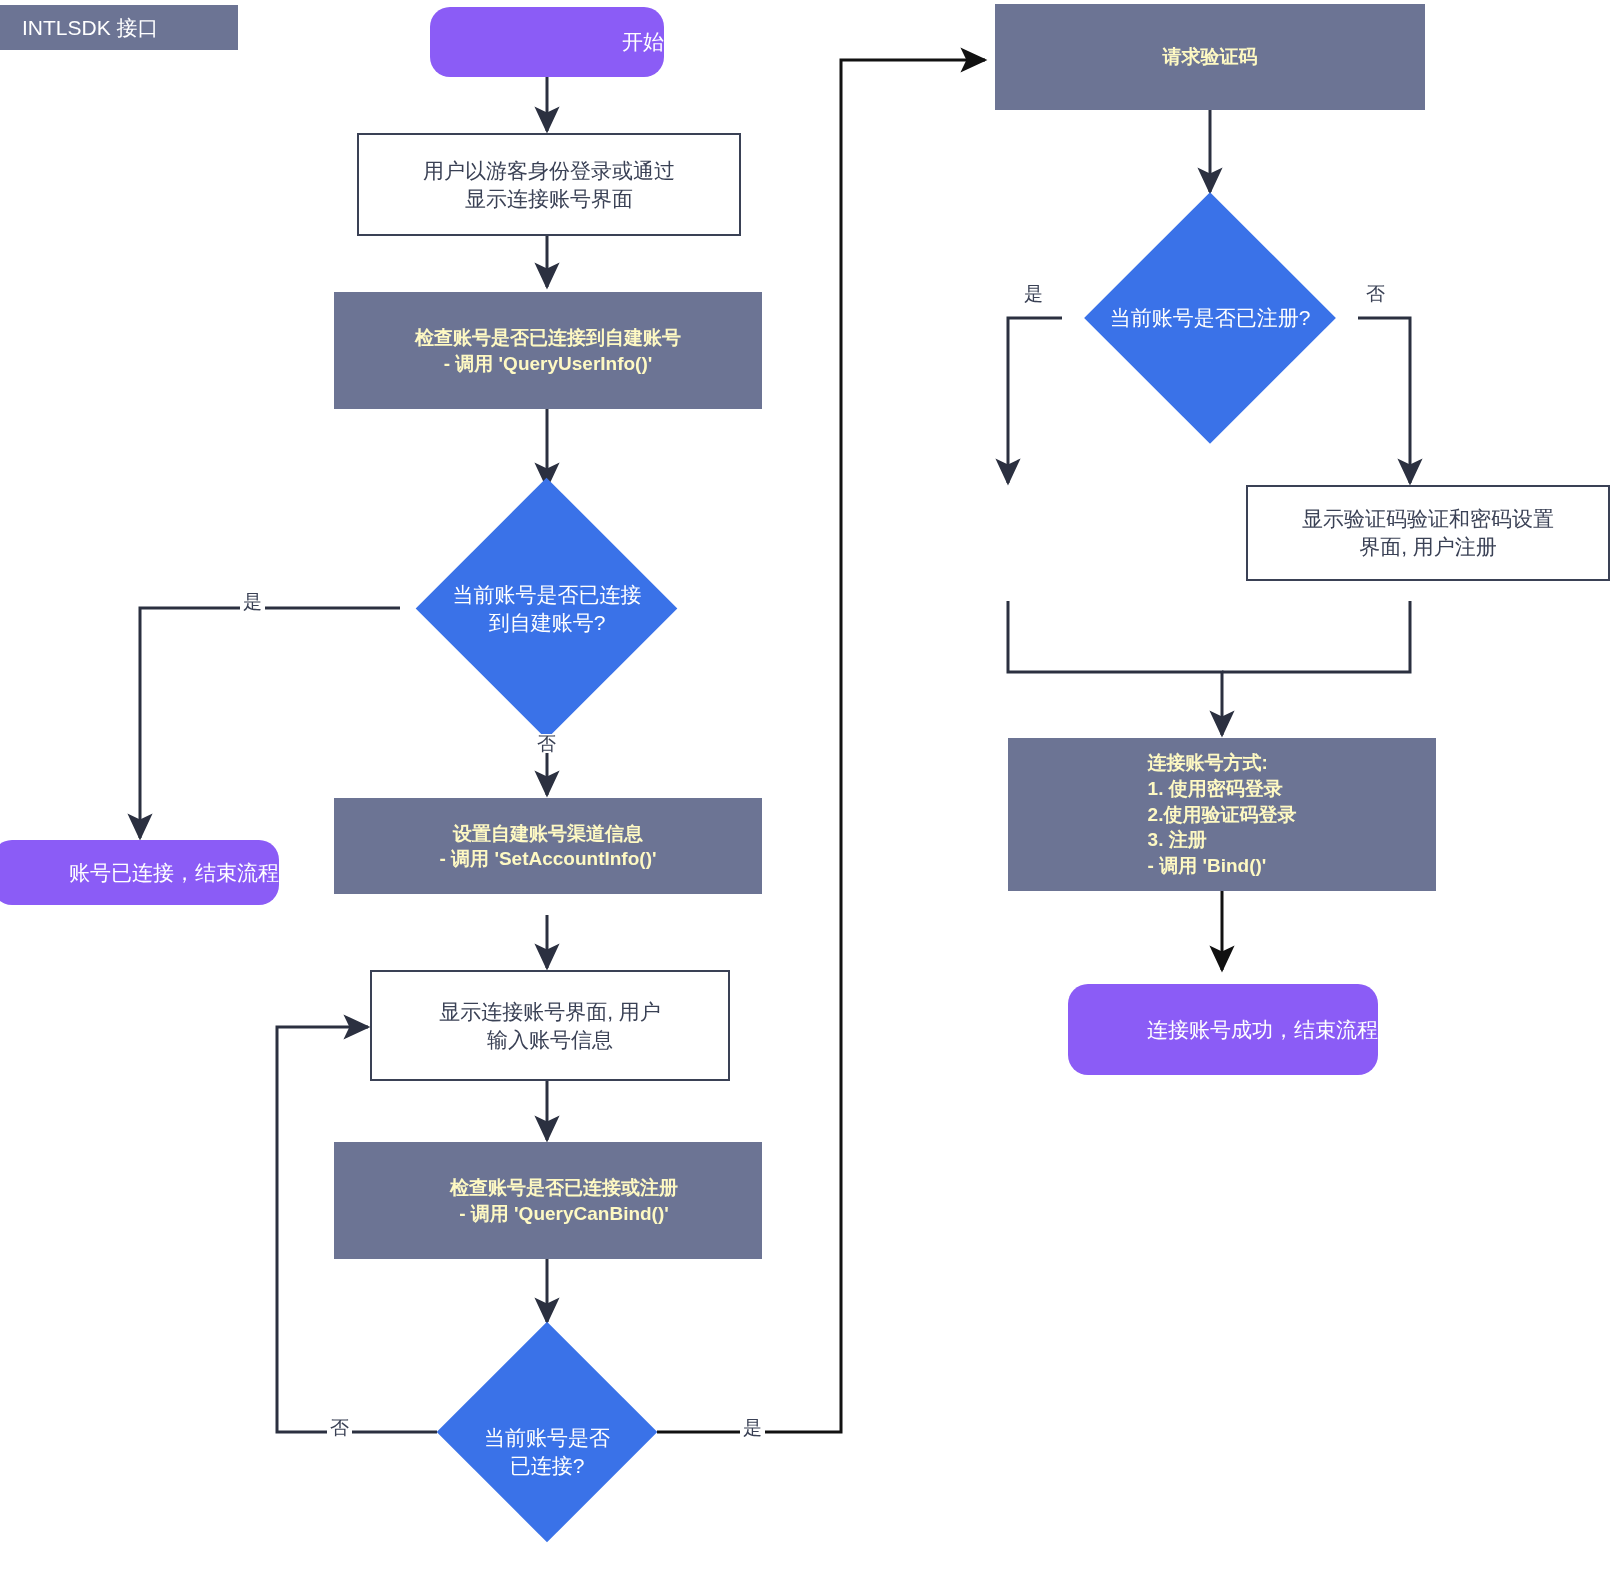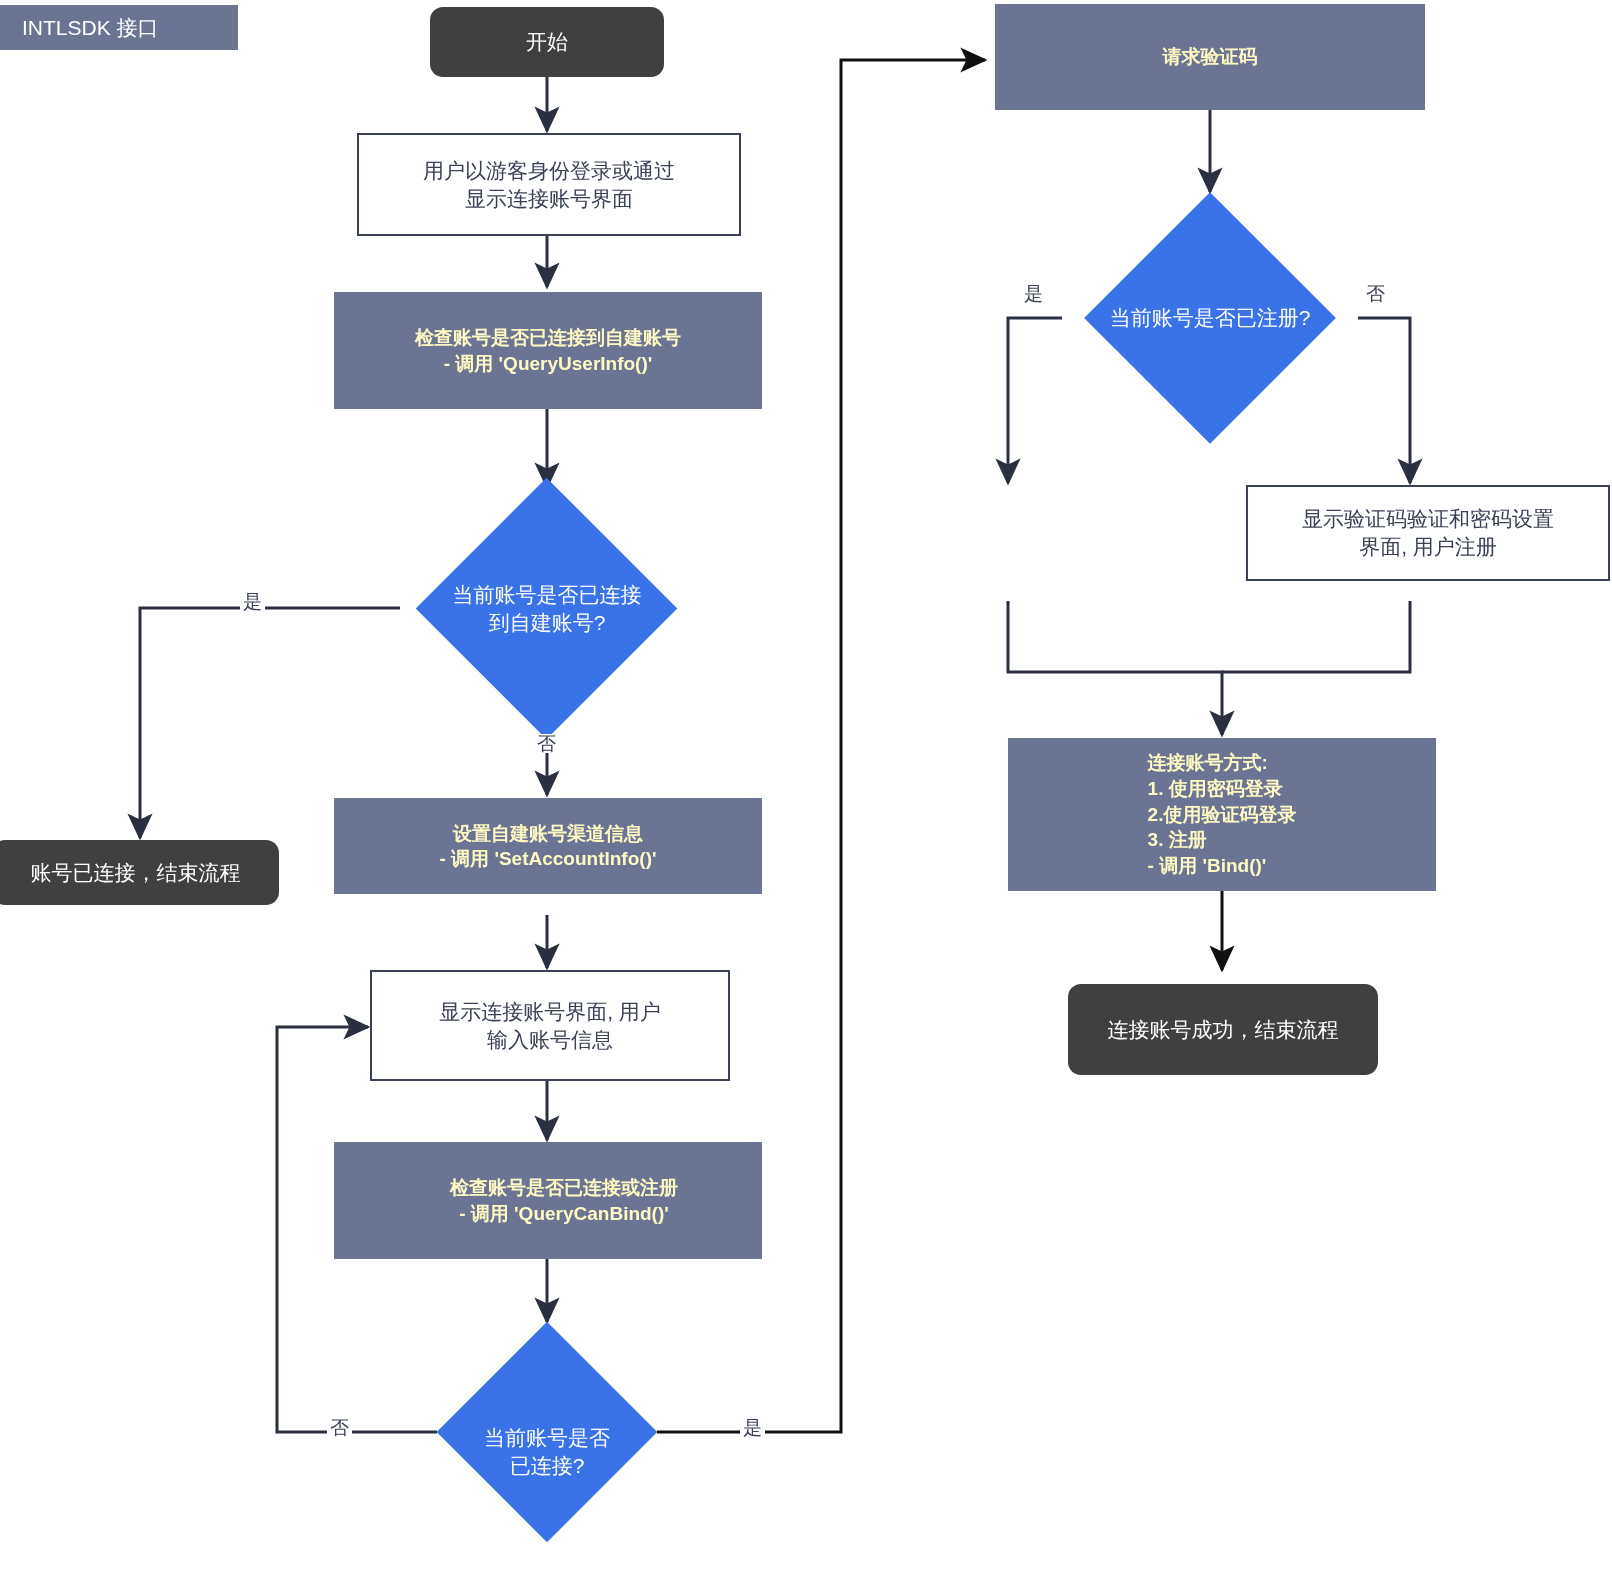--- a/index.html
+++ b/index.html
@@ -35,24 +35,25 @@
   }
   
   .n-legend {
     background: #6c7494;
     color: #ffffff;
     font-size: 21px;
     justify-content: flex-start;
     padding-left: 22px;
   }
   .n-terminal {
-    background: #404040;
+    background: #8b5cf6;
     color: #ffffff;
-    border-radius: 13px;
-    font-size: 21px;
+    border-radius: 20px;
+    font-size: 21px;
+    justify-content: flex-end;
   }
   .n-process {
     background: #6c7494;
     color: #fef9c3;
     font-size: 19px;
     font-weight: bold;
   }
   .n-io {
     background: #ffffff;
     color: #3a4155;

